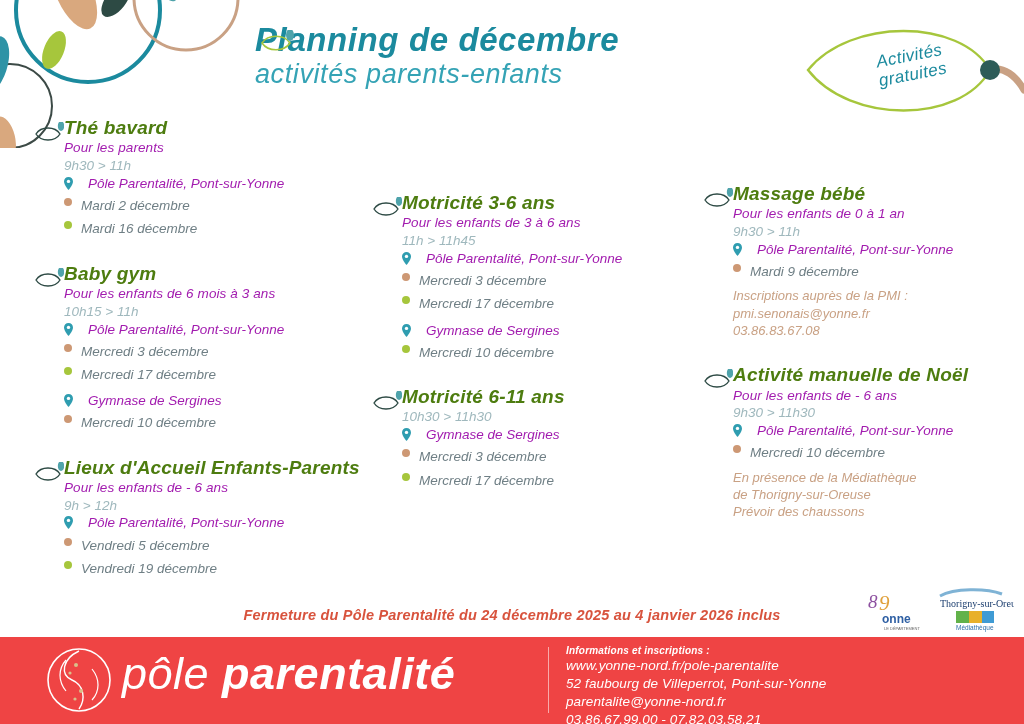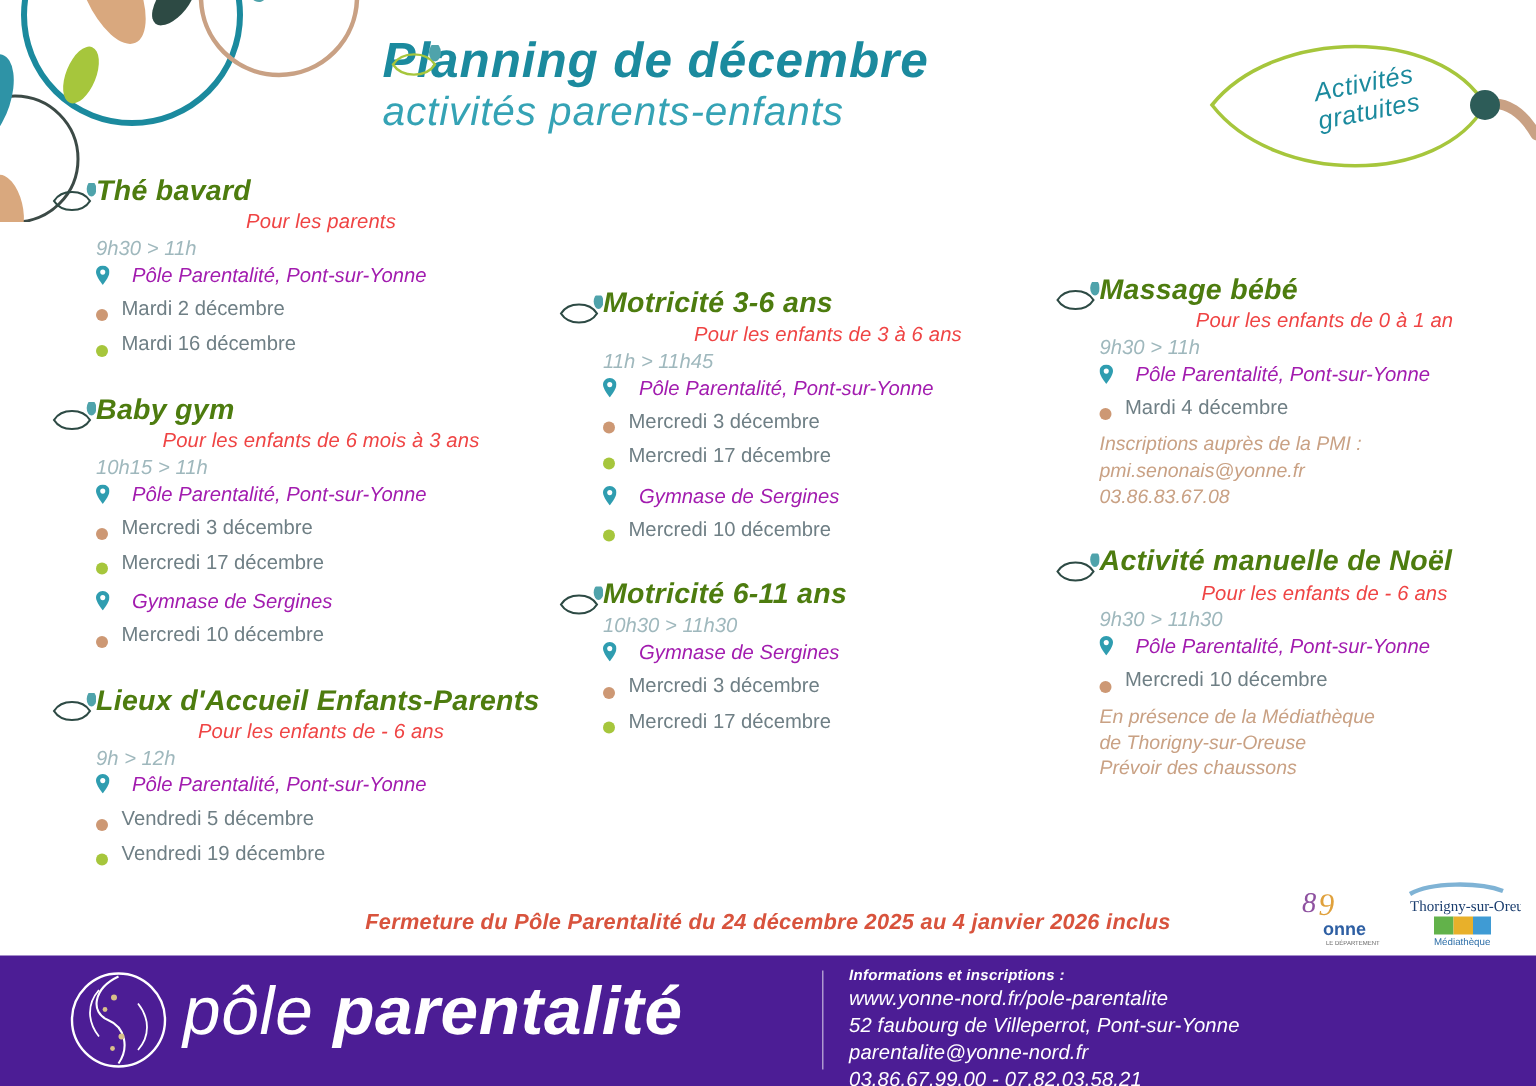--- a/index.html
+++ b/index.html
@@ -62,26 +62,25 @@
   .b-title {
     color: #4d7c0f;
     font-size: 19px;
     font-weight: bold;
     font-style: italic;
     line-height: 1.07;
     letter-spacing: .2px;
     margin-bottom: 1px;
   }
   .b-for {
-    color: #ef4444;
+    color: #a21caf;
     font-size: 13.5px;
     font-style: italic;
     line-height: 1.32;
     letter-spacing: .1px;
-    text-align: center;
   }
   .b-time {
     color: #9fb8bd;
     font-size: 13.5px;
     font-style: italic;
     line-height: 1.32;
   }
   .b-place {
     color: #a21caf;
     font-size: 13.5px;
@@ -89,23 +88,24 @@
     line-height: 1.35;
     display: flex; align-items: flex-start; gap: 15px;
     margin-top: 0px;
   }
   .pin { flex: 0 0 auto; width: 9px; height: 13px; margin-top: 2px; }
   .place-group { margin-top: 9px; }
   .place-group.first { margin-top: 0; }
 
   .dates { margin-top: 5px; }
   .date-row {
-    display: flex; align-items: flex-end; gap: 9px;
+    display: flex; align-items: flex-start; gap: 9px;
     color: #6f7f85;
     font-size: 13.5px;
+    font-style: italic;
     line-height: 1.2;
     margin-bottom: 7px;
   }
   .dot { flex: 0 0 auto; width: 8px; height: 8px; border-radius: 50%; }
   .dot.tan  { background: #cd9874; }
   .dot.lime { background: #a6c63c; }
 
   .b-note {
     color: #c9a184;
     font-size: 13px;
@@ -126,21 +126,21 @@
   }
 
   
   .minilogos { position: absolute; left: 866px; top: 582px; width: 152px; height: 50px; display: flex; align-items: flex-end; gap: 8px; }
   .logo-yonne { width: 62px; height: 44px; }
   .logo-thorigny { width: 78px; height: 46px; }
 
   
   .footer {
     position: absolute; left: 0; top: 637px; width: 1024px; height: 87px;
-    background: #4c1d95;
+    background: #ef4444;
   }
   .footer-logo { position: absolute; left: 46px; top: 10px; width: 66px; height: 66px; }
   .footer-brand {
     position: absolute; left: 122px; top: 14px;
     color: #ffffff;
     font-size: 45px;
     font-style: italic;
     letter-spacing: .5px;
     line-height: 1;
     white-space: nowrap;
@@ -375,21 +375,21 @@
           <div class="b-place">
             <svg class="pin" viewBox="0 0 9 13">
   <path d="M4.5 0 C1.9 0 0 2 0 4.4 C0 7.6 4.5 13 4.5 13 C4.5 13 9 7.6 9 4.4 C9 2 7.1 0 4.5 0 Z" fill="#2f9db0"></path>
   <circle cx="4.5" cy="4.4" r="1.7" fill="#ffffff"></circle>
             </svg>
             <span>Pôle Parentalité, Pont-sur-Yonne</span>
           </div>
           <div class="dates">
             <div class="date-row">
           <span class="dot tan"></span>
-          <span>Mardi 4 décembre</span>
+          <span>Mardi 9 décembre</span>
             </div>
           </div>
         </div>
         <div class="b-note">
           <div>Inscriptions auprès de la PMI :</div>
           <div>pmi.senonais@yonne.fr</div>
           <div>03.86.83.67.08</div>
         </div>
       </div>
       <div class="block">

